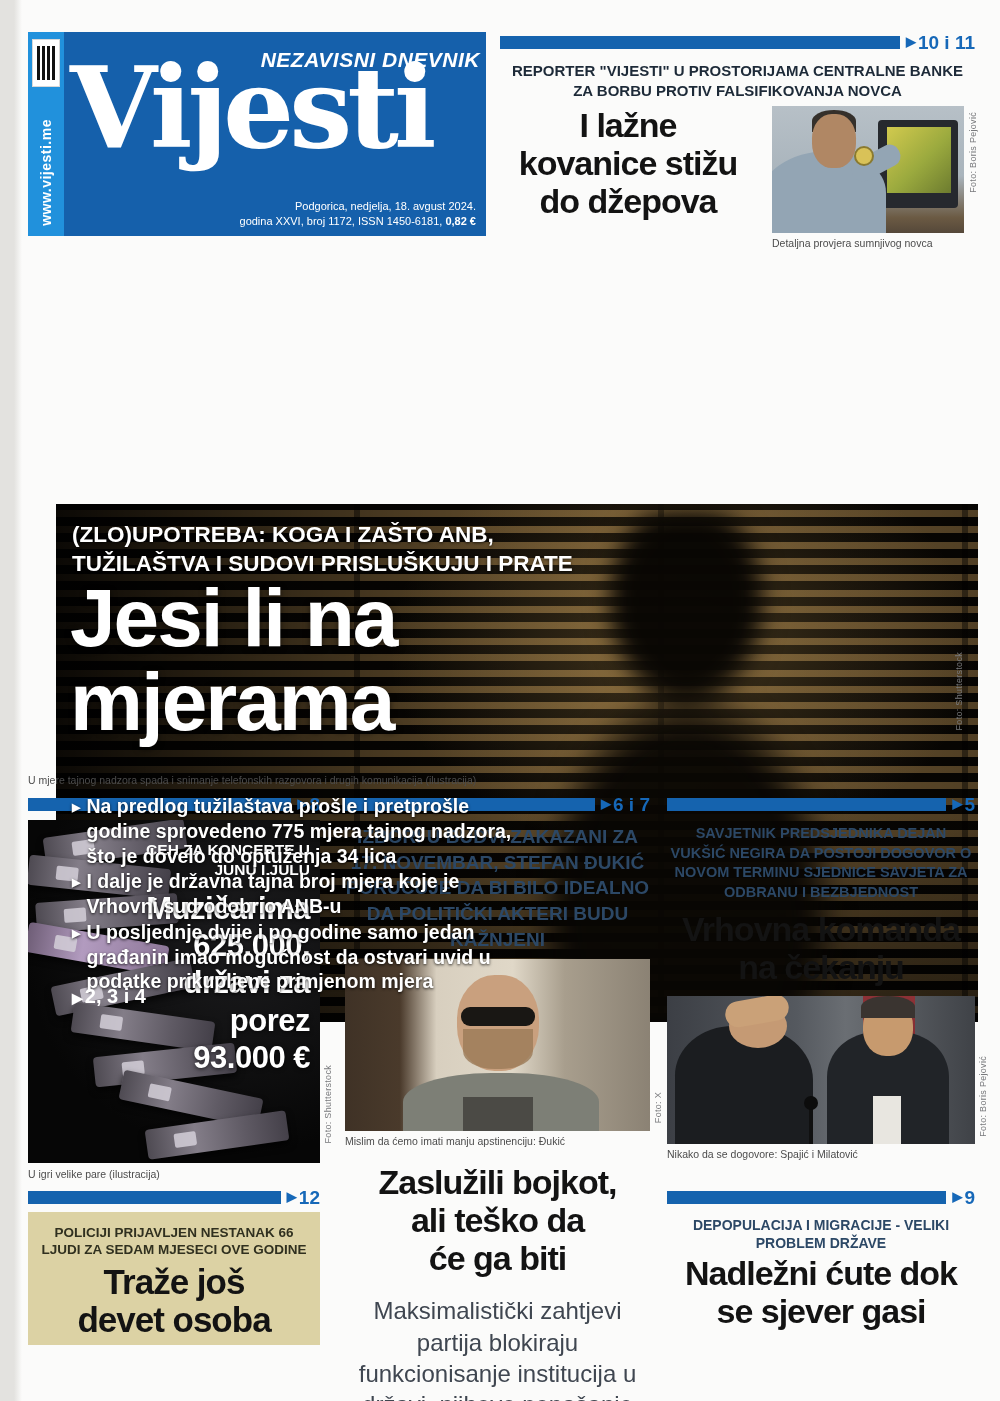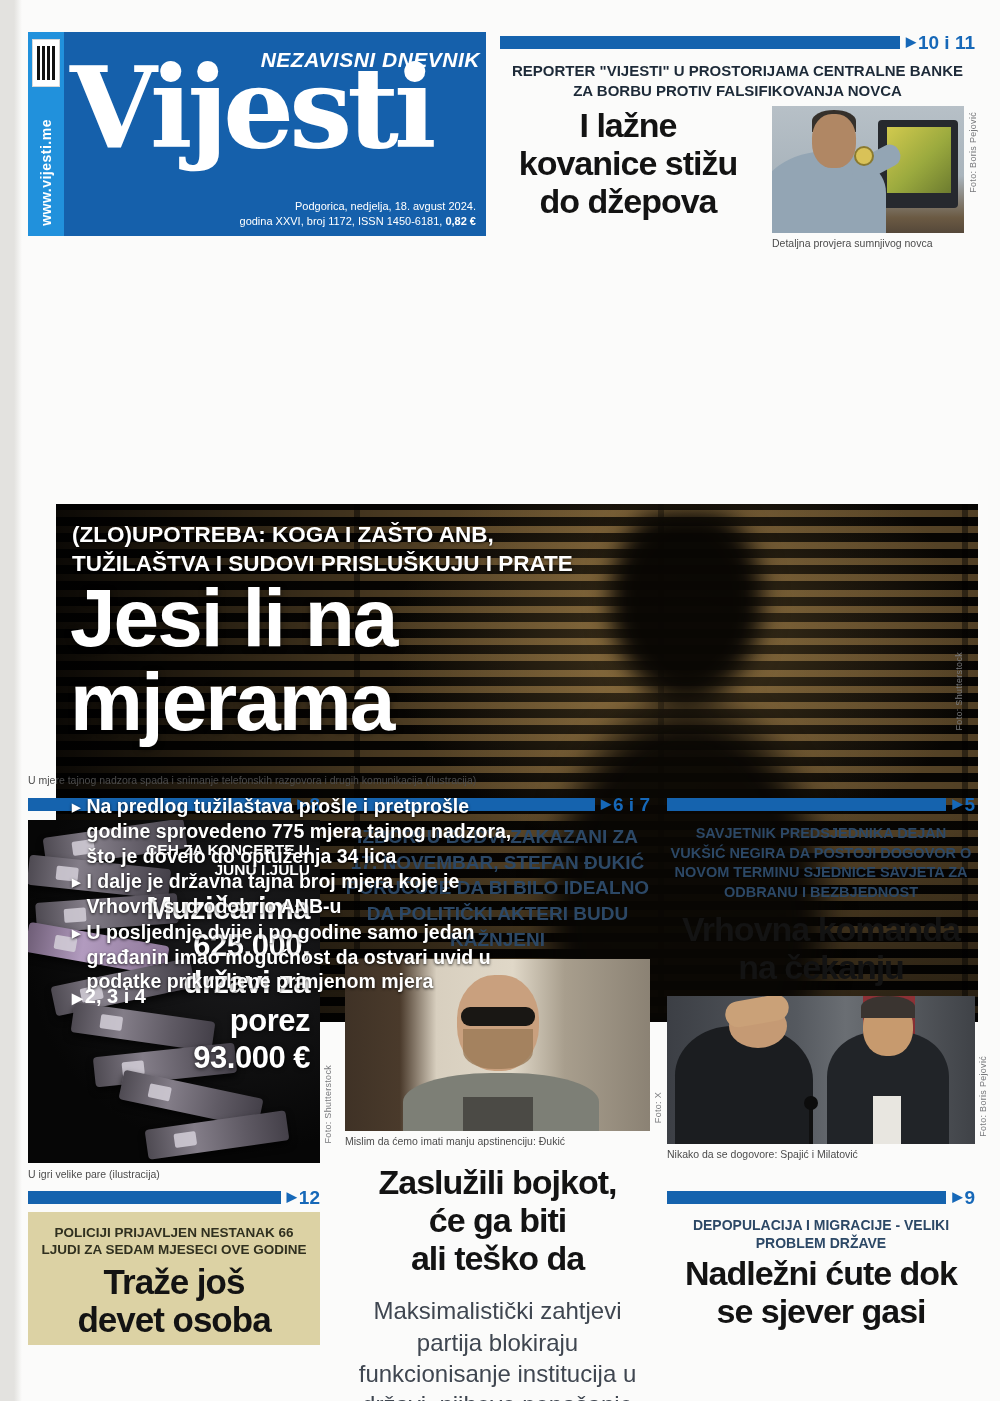--- a/index.html
+++ b/index.html
@@ -285,22 +285,22 @@
         <div class="bp-shirt"></div>
         <div class="bp-head"></div>
         <div class="bp-beard"></div>
         <div class="bp-glasses"></div>
       </div>
       <div class="credit" style="right:-13px;bottom:8px;">Foto: X</div>
     </div>
     <div class="cap" style="margin-top:4px;">Mislim da ćemo imati manju apstinenciju: Đukić</div>
     <div class="hl budva-hl">
       <div>Zaslužili bojkot,</div>
+      <div>ali teško da</div>
       <div>će ga biti</div>
-      <div>ali teško da</div>
     </div>
     <div class="budva-deck">Maksimalistički zahtjevi partija blokiraju funkcionisanje institucija u državi, njihovo ponašanje pokazuje da su isključivi problem za sve što se događa, ocijenio Đukić</div>
   </div>
 
   <div class="c3">
     <div class="bar-row">
       <div class="bar"></div>
       <div class="pref">
           <span class="arr">▶</span>
           <span>5</span>

